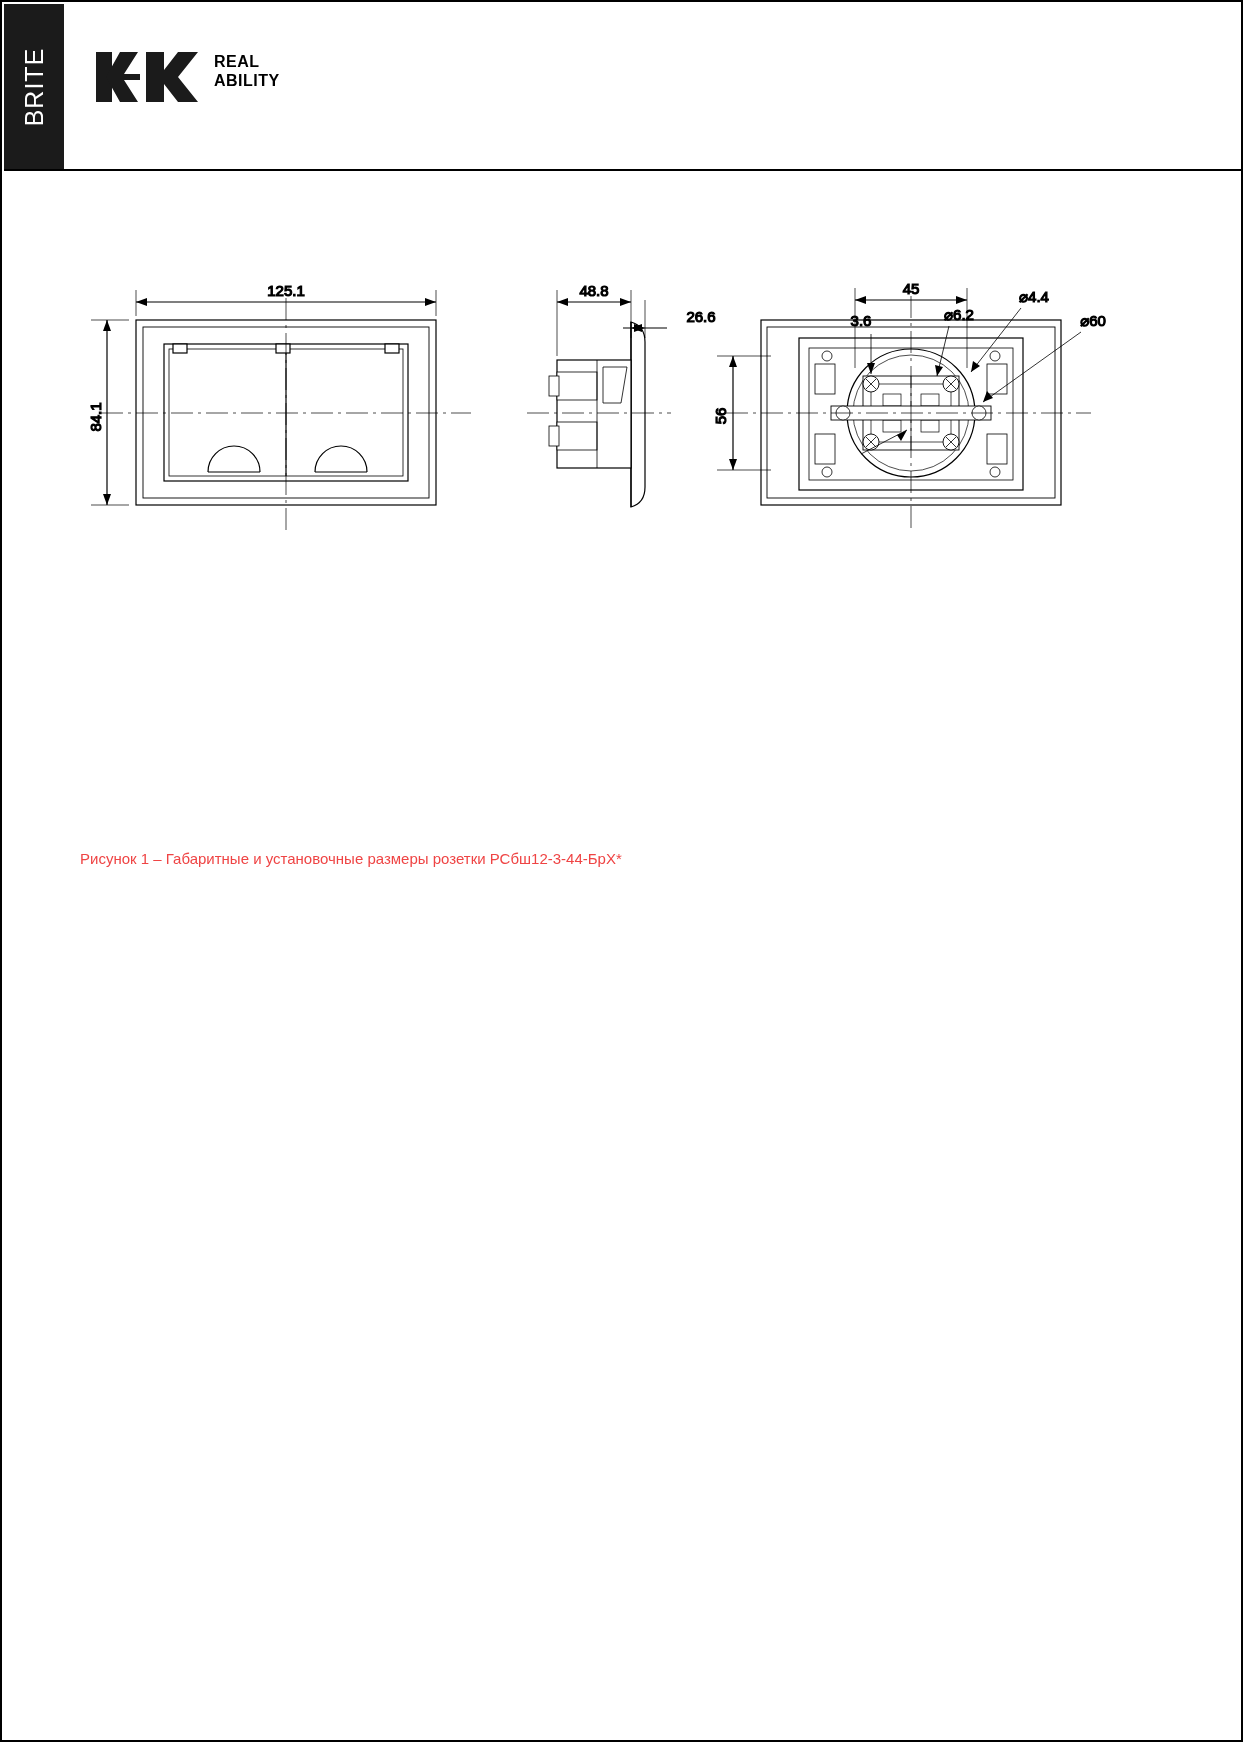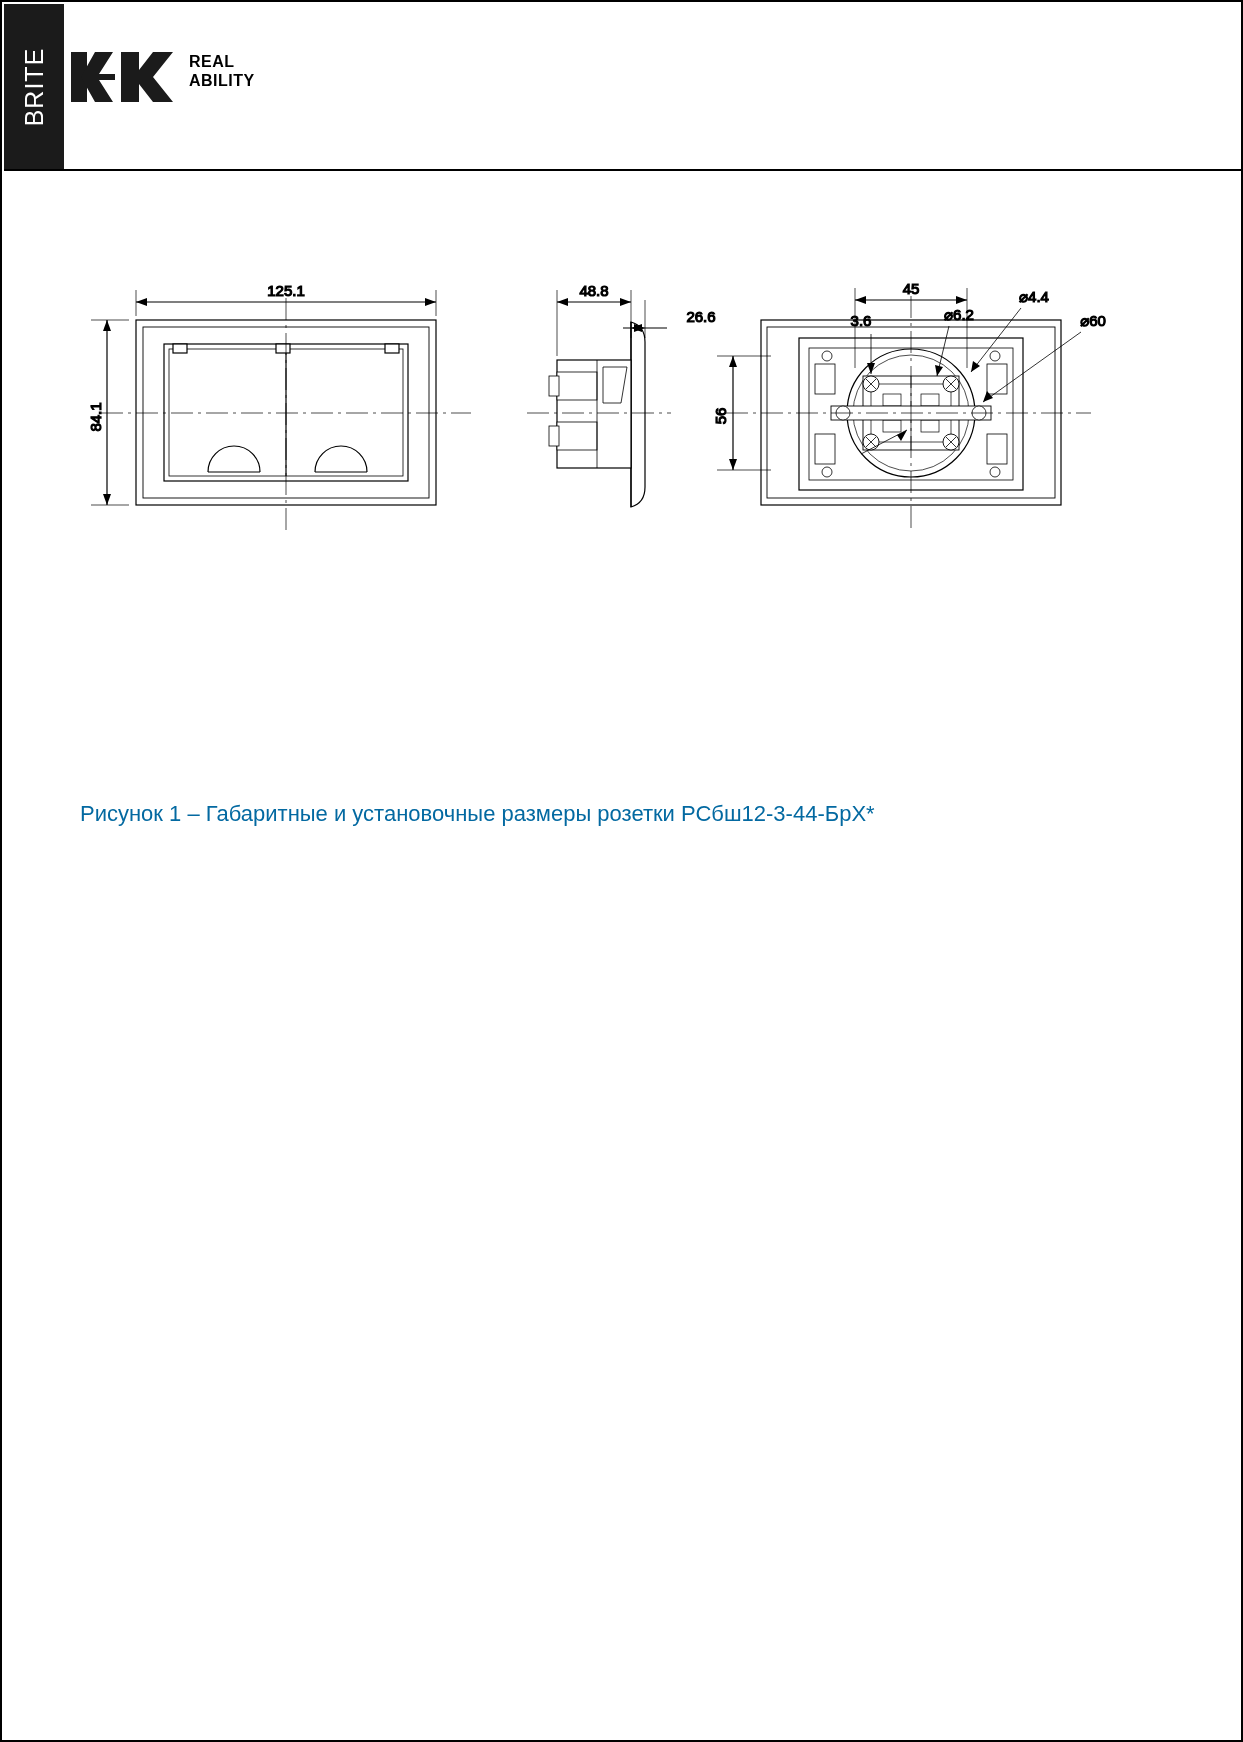--- a/index.html
+++ b/index.html
@@ -42,21 +42,21 @@
     top: 50%;
     transform: translate(-50%,-50%) rotate(-90deg);
     white-space: nowrap;
     font-size: 25px;
     letter-spacing: 1px;
     font-weight: 400;
   }
 
   .logo-block {
     position: absolute;
-    left: 67px;
+    left: 92px;
     top: 44px;
     width: 300px;
     height: 70px;
   }
   .logo-mark {
     position: absolute;
     left: 0;
     top: 0;
   }
   .logo-words {
@@ -83,25 +83,25 @@
     position: absolute;
     left: 69px;
     top: 270px;
     width: 1060px;
     height: 300px;
   }
 
   .caption {
     position: absolute;
     left: 78px;
-    top: 798px;
+    top: 843px;
     width: 1080px;
-    font-size: 22px;
+    font-size: 15px;
     line-height: 28px;
-    color: #0369a1;
+    color: #ef4444;
   }
 
   .dim-text {
     font-family: "Liberation Sans", sans-serif;
     font-size: 15px;
     fill: #000;
   }
 </style>
 </head>
 <body>

